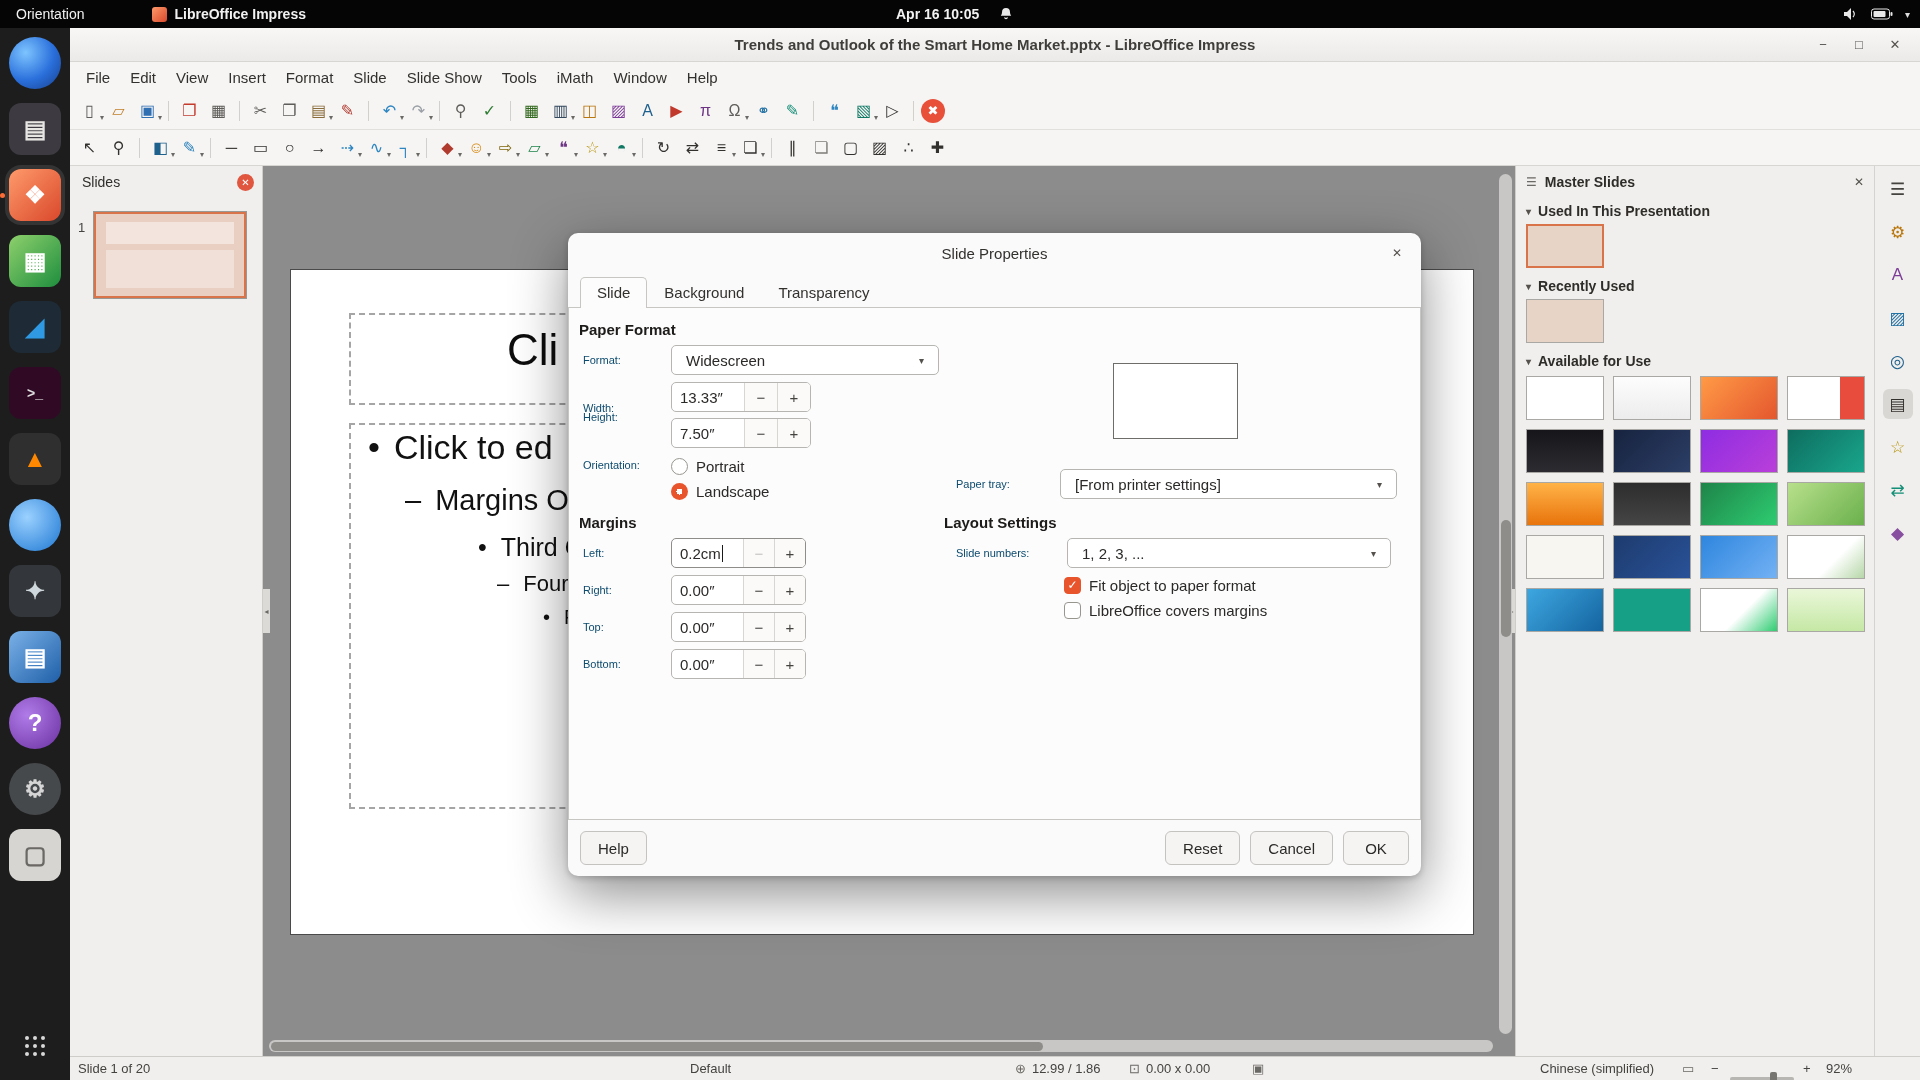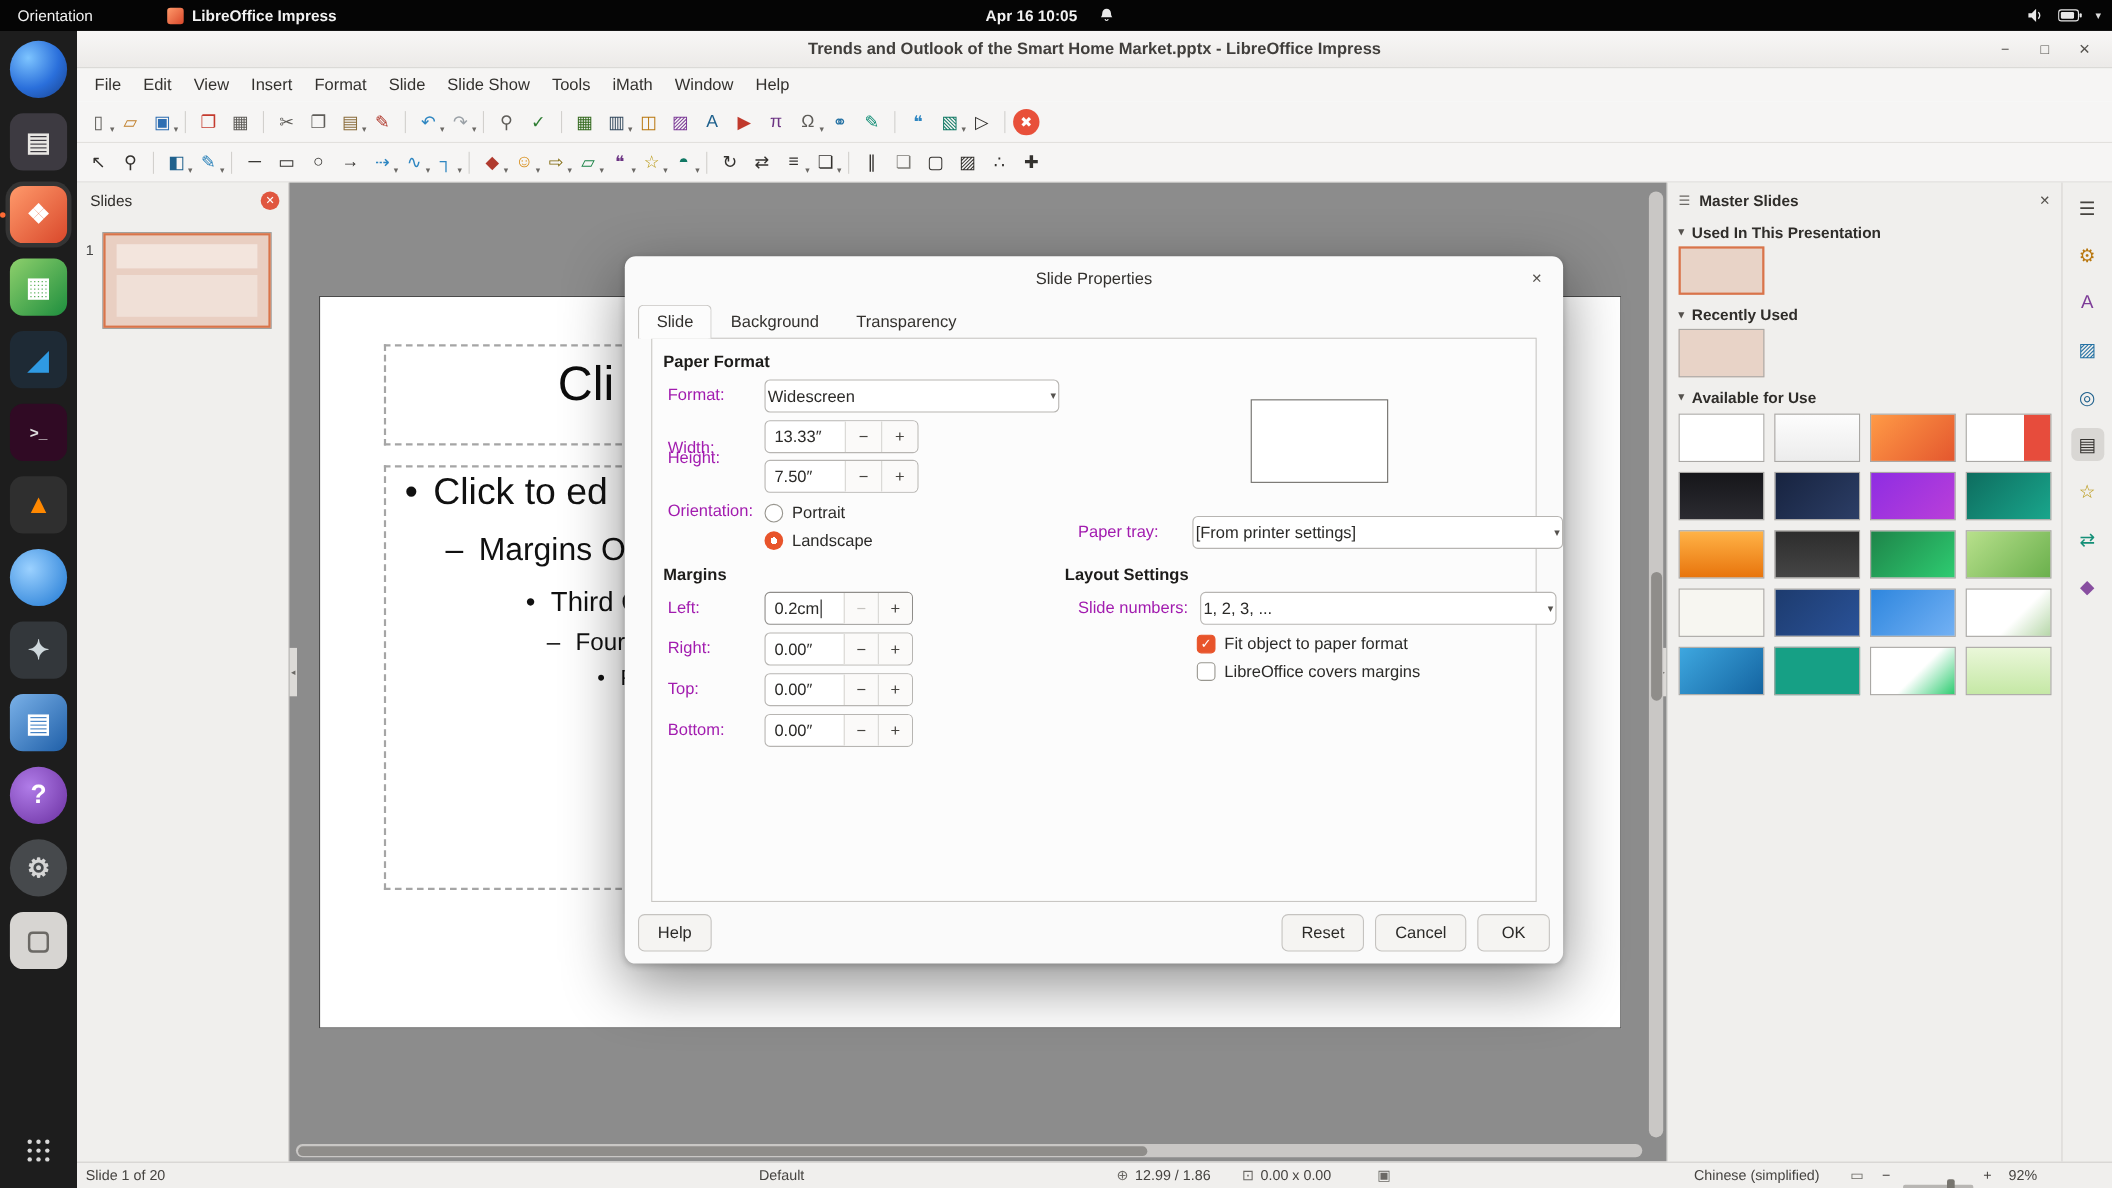--- a/index.html
+++ b/index.html
@@ -96,24 +96,24 @@
 .z-track{position:relative;width:64px;height:4px;background:#b8b6b3;border-radius:2px}
 .z-thumb{position:absolute;left:40px;top:-5px;width:7px;height:14px;background:#77756f;border-radius:2px}
 
 
 .dialog{position:absolute;left:568px;top:233px;width:853px;height:643px;background:#fafafa;border-radius:10px;box-shadow:0 2px 6px rgba(0,0,0,.2),0 18px 55px rgba(0,0,0,.45);display:flex;flex-direction:column;z-index:40}
 .dlg-title{height:40px;position:relative;display:flex;align-items:center;justify-content:center;font-size:15px;font-weight:normal;color:#33312e;flex:none}
 .dlg-close{position:absolute;right:13px;top:9px;width:22px;height:22px;border-radius:50%;display:flex;align-items:center;justify-content:center;font-size:12px;color:#55524e}
 .dlg-tabs{display:flex;align-items:flex-end;padding:0 12px;height:34px;flex:none}
 .tab{padding:6px 16px 7px;font-size:15px;color:#33312e;border:1px solid transparent;border-bottom:none;border-radius:5px 5px 0 0;margin-bottom:-1px}
 .tab.active{background:#fcfcfc;border-color:#c8c6c3;position:relative;z-index:5}
-.dlg-body{flex:1;margin:0 24px;background:#fcfcfc;border:1px solid #c8c6c3;position:relative}
+.dlg-body{flex:1;margin:0 0;background:#fcfcfc;border:1px solid #c8c6c3;position:relative}
 .sect-h{position:absolute;font-weight:bold;font-size:15px;color:#1d1c1a;height:20px;line-height:20px}
-.lblrow{position:absolute;height:30px;line-height:30px;font-size:15px;color:#a21caf;white-space:nowrap}
-.dropdown{position:absolute;height:30px;background:#fff;border:1px solid #b7b5b2;border-radius:5px;display:flex;align-items:center;justify-content:space-between;padding:0 2px;font-size:15px;color:#2b2a28}
+.lblrow{position:absolute;height:30px;line-height:30px;font-size:11px;color:#0c4a6e;white-space:nowrap}
+.dropdown{position:absolute;height:30px;background:#fff;border:1px solid #b7b5b2;border-radius:5px;display:flex;align-items:center;justify-content:space-between;padding:0 14px;font-size:15px;color:#2b2a28}
 .dropdown .chev{font-size:10px;color:#55524e;margin-left:8px}
 .spin{position:absolute;height:30px;display:flex;background:#fff;border:1px solid #b7b5b2;border-radius:5px;font-size:15px;color:#2b2a28;overflow:hidden}
 .spin.focus{border-color:#8f8d8a}
 .spin .txt{flex:1;display:flex;align-items:center;padding:0 8px;white-space:nowrap}
 .spin .sbtn{width:33px;display:flex;align-items:center;justify-content:center;border-left:1px solid #d8d6d3;color:#45433f;background:#fbfaf9;font-size:15px;flex:none}
 .spin.narrow .sbtn{width:31px}
 .spin .sbtn.dis{color:#c5c3bf}
 .caret{width:1.5px;height:17px;background:#1a1a1a;margin-left:1px}
 .radio-row{position:absolute;display:flex;align-items:center;gap:8px;height:20px;font-size:15px;color:#2b2a28}
 .radio{width:17px;height:17px;border-radius:50%;border:1px solid #98968f;background:#fff;flex:none}

